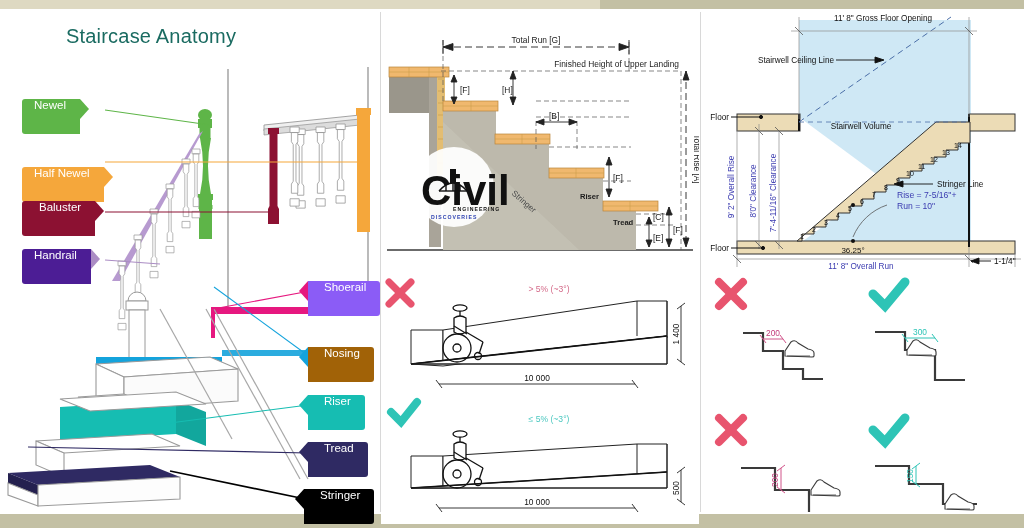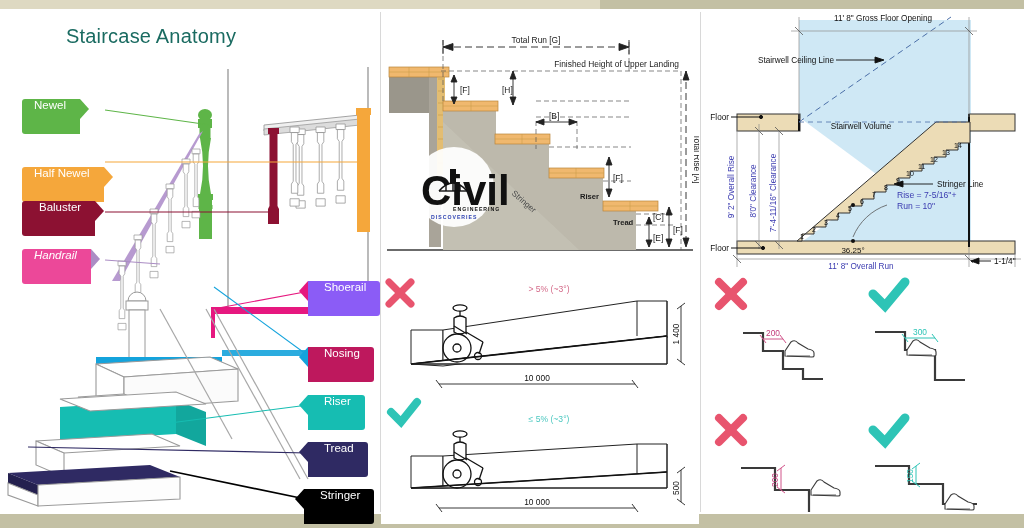--- a/index.html
+++ b/index.html
@@ -197,28 +197,28 @@
 
     <div class="lbl" style="--c:#5eb548;background:#5eb548;left:22px;top:90px;">
       <span>Newel</span>
     </div>
     <div class="lbl" style="--c:#f5a73b;background:#f5a73b;left:22px;top:142px;margin-top:16px;">
       <span>Half Newel</span>
     </div>
     <div class="lbl" style="--c:#8c1132;background:#8c1132;left:22px;top:192px;padding-left:17px;">
       <span>Baluster</span>
     </div>
-    <div class="lbl" style="--c:#ab8dc4;background:#ec4899;left:22px;top:240px;font-style:italic;">
+    <div class="lbl" style="--c:#ab8dc4;background:#4c1d95;left:22px;top:240px;">
       <span>Handrail</span>
     </div>
 
     <div class="lbl right" style="--c:#e6187f;background:#8b5cf6;left:308px;top:272px;">
       <span>Shoerail</span>
     </div>
-    <div class="lbl right" style="--c:#14a3dc;background:#be185d;left:308px;top:338px;">
+    <div class="lbl right" style="--c:#14a3dc;background:#a16207;left:308px;top:338px;">
       <span>Nosing</span>
     </div>
     <div class="lbl right" style="--c:#16bdb2;background:#16bdb2;left:308px;top:386px;">
       <span>Riser</span>
     </div>
     <div class="lbl right" style="--c:#2f2a63;background:#2f2a63;left:308px;top:433px;">
       <span>Tread</span>
     </div>
     <div class="lbl right" style="--c:#000000;background:#000000;left:304px;top:480px;">
       <span>Stringer</span>

